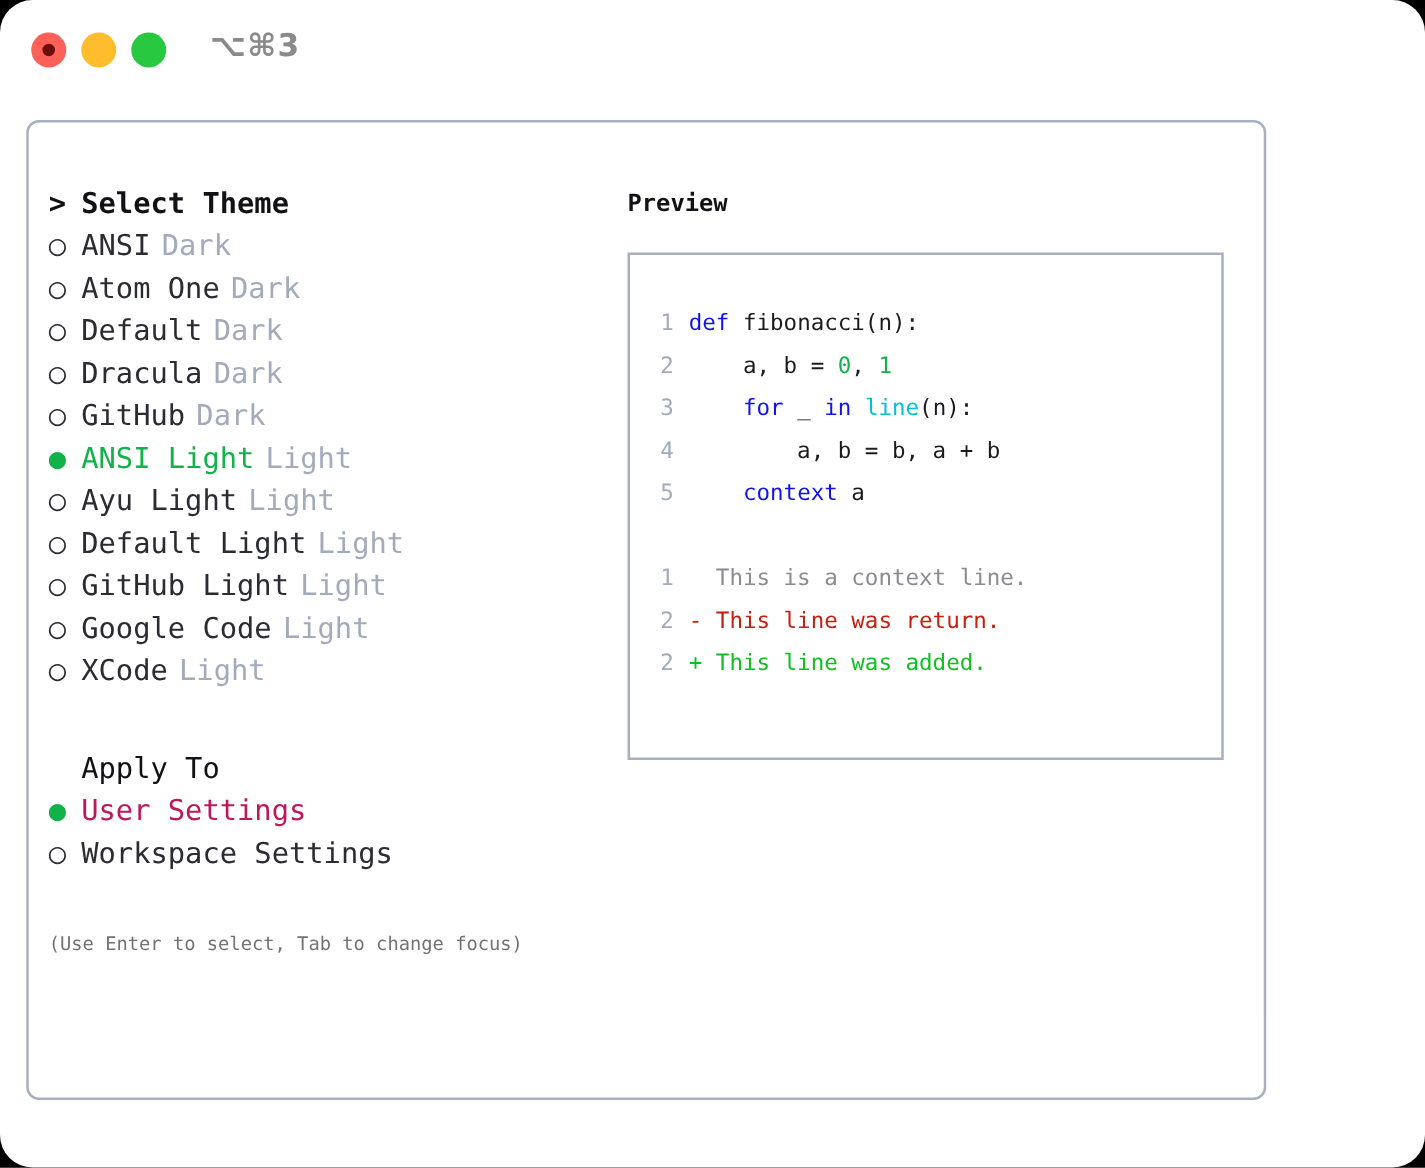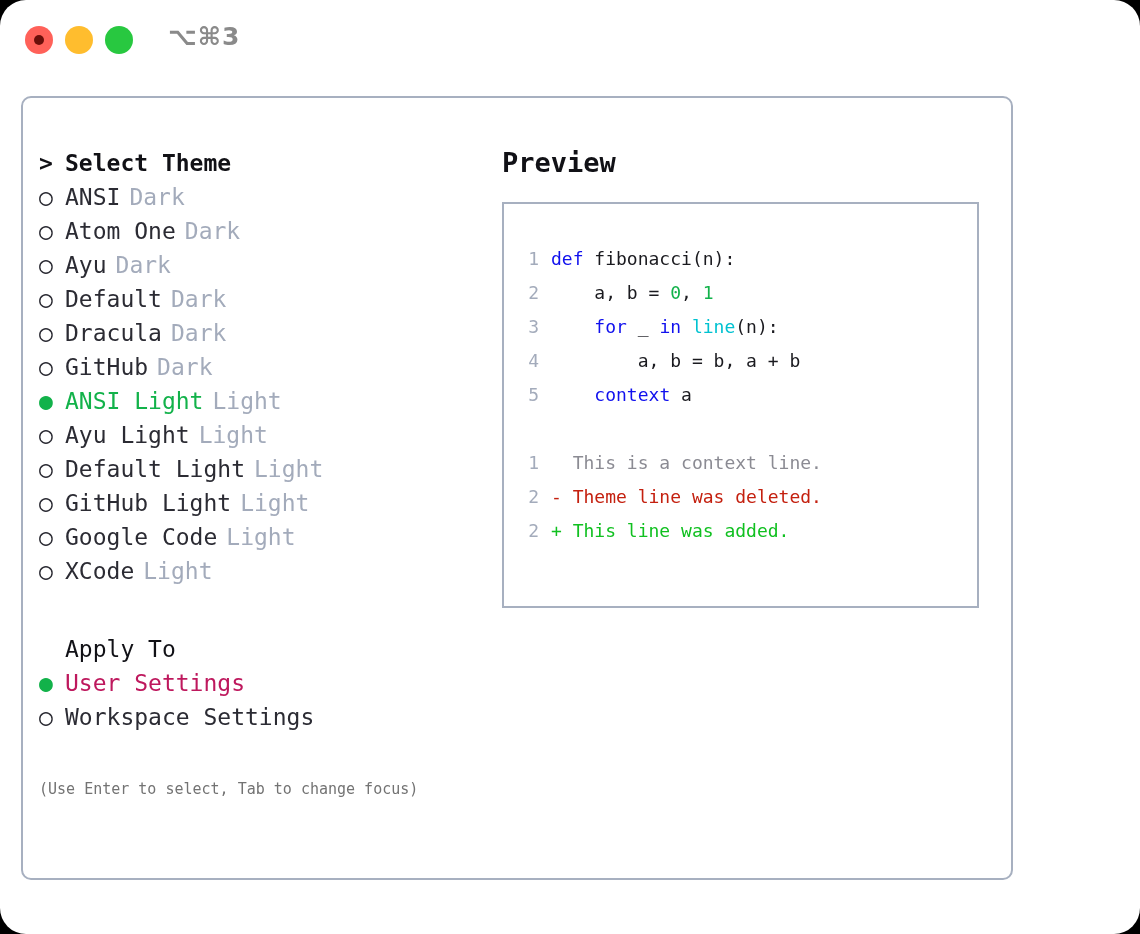--- a/index.html
+++ b/index.html
@@ -128,21 +128,21 @@
   }
 
   
   #preview-column {
     position: absolute;
     left: 479px;
     top: 48px;
     width: 495px;
   }
   #preview-header {
-    font-size: 27px;
+    font-size: 19px;
     font-weight: bold;
     color: #111116;
     line-height: 34px;
   }
   #preview-box {
     margin-top: 22px;
     width: 477px;
     height: 406px;
     border: 2px solid #a7b0c0;
     box-sizing: border-box;
@@ -191,21 +191,20 @@
 
     <div id="theme-column">
 
       <div class="row" id="select-theme-header">
         <span class="bullet">&gt;</span><span>Select Theme</span>
       </div>
 
       <div id="theme-list">
           <div class="row"><span class="bullet empty">○</span><span class="theme-name">ANSI</span><span class="theme-tag">Dark</span></div>
           <div class="row"><span class="bullet empty">○</span><span class="theme-name">Atom One</span><span class="theme-tag">Dark</span></div>
-          <div class="row"><span class="bullet empty">○</span><span class="theme-name">Ayu</span><span class="theme-tag">Dark</span></div>
           <div class="row"><span class="bullet empty">○</span><span class="theme-name">Default</span><span class="theme-tag">Dark</span></div>
           <div class="row"><span class="bullet empty">○</span><span class="theme-name">Dracula</span><span class="theme-tag">Dark</span></div>
           <div class="row"><span class="bullet empty">○</span><span class="theme-name">GitHub</span><span class="theme-tag">Dark</span></div>
           <div class="row selected"><span class="bullet">●</span><span class="theme-name">ANSI Light</span><span class="theme-tag">Light</span></div>
           <div class="row"><span class="bullet empty">○</span><span class="theme-name">Ayu Light</span><span class="theme-tag">Light</span></div>
           <div class="row"><span class="bullet empty">○</span><span class="theme-name">Default Light</span><span class="theme-tag">Light</span></div>
           <div class="row"><span class="bullet empty">○</span><span class="theme-name">GitHub Light</span><span class="theme-tag">Light</span></div>
           <div class="row"><span class="bullet empty">○</span><span class="theme-name">Google Code</span><span class="theme-tag">Light</span></div>
           <div class="row"><span class="bullet empty">○</span><span class="theme-name">XCode</span><span class="theme-tag">Light</span></div>
         </div>
@@ -228,21 +227,21 @@
           <div id="code-block">
               <div class="code-line"><span class="lineno">1</span><span class="tok-kw">def</span><span class="tok-txt"> fibonacci(n):</span></div>
               <div class="code-line"><span class="lineno">2</span><span class="tok-txt">    a, b = </span><span class="tok-num">0</span><span class="tok-txt">, </span><span class="tok-num">1</span></div>
               <div class="code-line"><span class="lineno">3</span><span class="tok-txt">    </span><span class="tok-kw">for</span><span class="tok-txt"> _ </span><span class="tok-kw">in</span><span class="tok-txt"> </span><span class="tok-fn">line</span><span class="tok-txt">(n):</span></div>
               <div class="code-line"><span class="lineno">4</span><span class="tok-txt">        a, b = b, a + b</span></div>
               <div class="code-line"><span class="lineno">5</span><span class="tok-txt">    </span><span class="tok-kw">context</span><span class="tok-txt"> a</span></div>
             </div>
           <div class="blank-line"></div>
           <div id="diff-block">
               <div class="code-line"><span class="lineno">1</span><span class="tok-ctx">  This is a context line.</span></div>
-              <div class="code-line"><span class="lineno">2</span><span class="tok-del">- Theme line was deleted.</span></div>
+              <div class="code-line"><span class="lineno">2</span><span class="tok-del">- This line was return.</span></div>
               <div class="code-line"><span class="lineno">2</span><span class="tok-add">+ This line was added.</span></div>
             </div>
         </div>
       </div>
     </div>
 
   </div>
 </div>
 
 </body></html>

